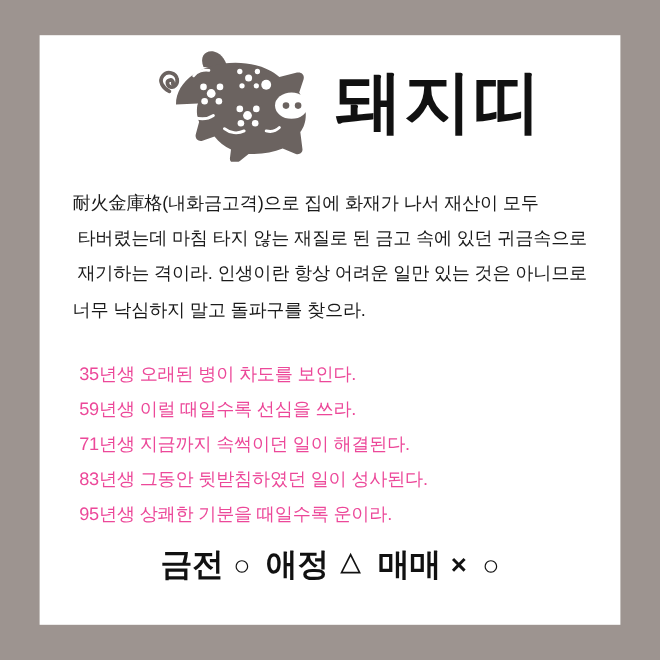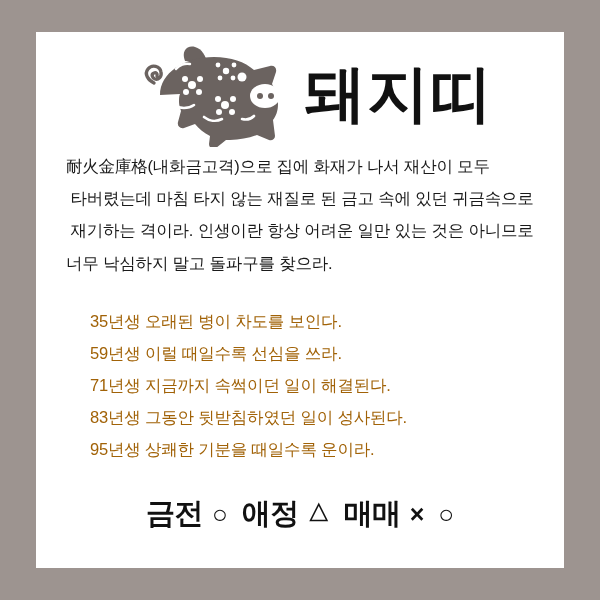--- a/index.html
+++ b/index.html
@@ -51,34 +51,34 @@
     font-size: 62px;
     font-weight: bold;
     letter-spacing: 1px;
     color: #111111;
     line-height: 1;
     margin-left: 6px;
     margin-top: 6px;
     white-space: nowrap;
   }
   .body-text {
-    margin: 0 30px 0 30px;
+    margin: 19px 30px 0 30px;
     font-size: 16.5px;
     line-height: 1.95;
     color: #1a1a1a;
     letter-spacing: -0.2px;
   }
   .paragraph {
     white-space: pre-wrap;
   }
   .years {
-    margin: 26px 30px 0 54px;
+    margin: 26px 30px 0 36px;
     font-size: 16.5px;
     line-height: 1.95;
-    color: #a16207;
+    color: #ec4899;
     letter-spacing: -0.2px;
   }
   .year-line {
     white-space: pre-wrap;
   }
   .fortune-row {
     position: absolute;
     left: 0;
     right: 0;
     bottom: 34px;

